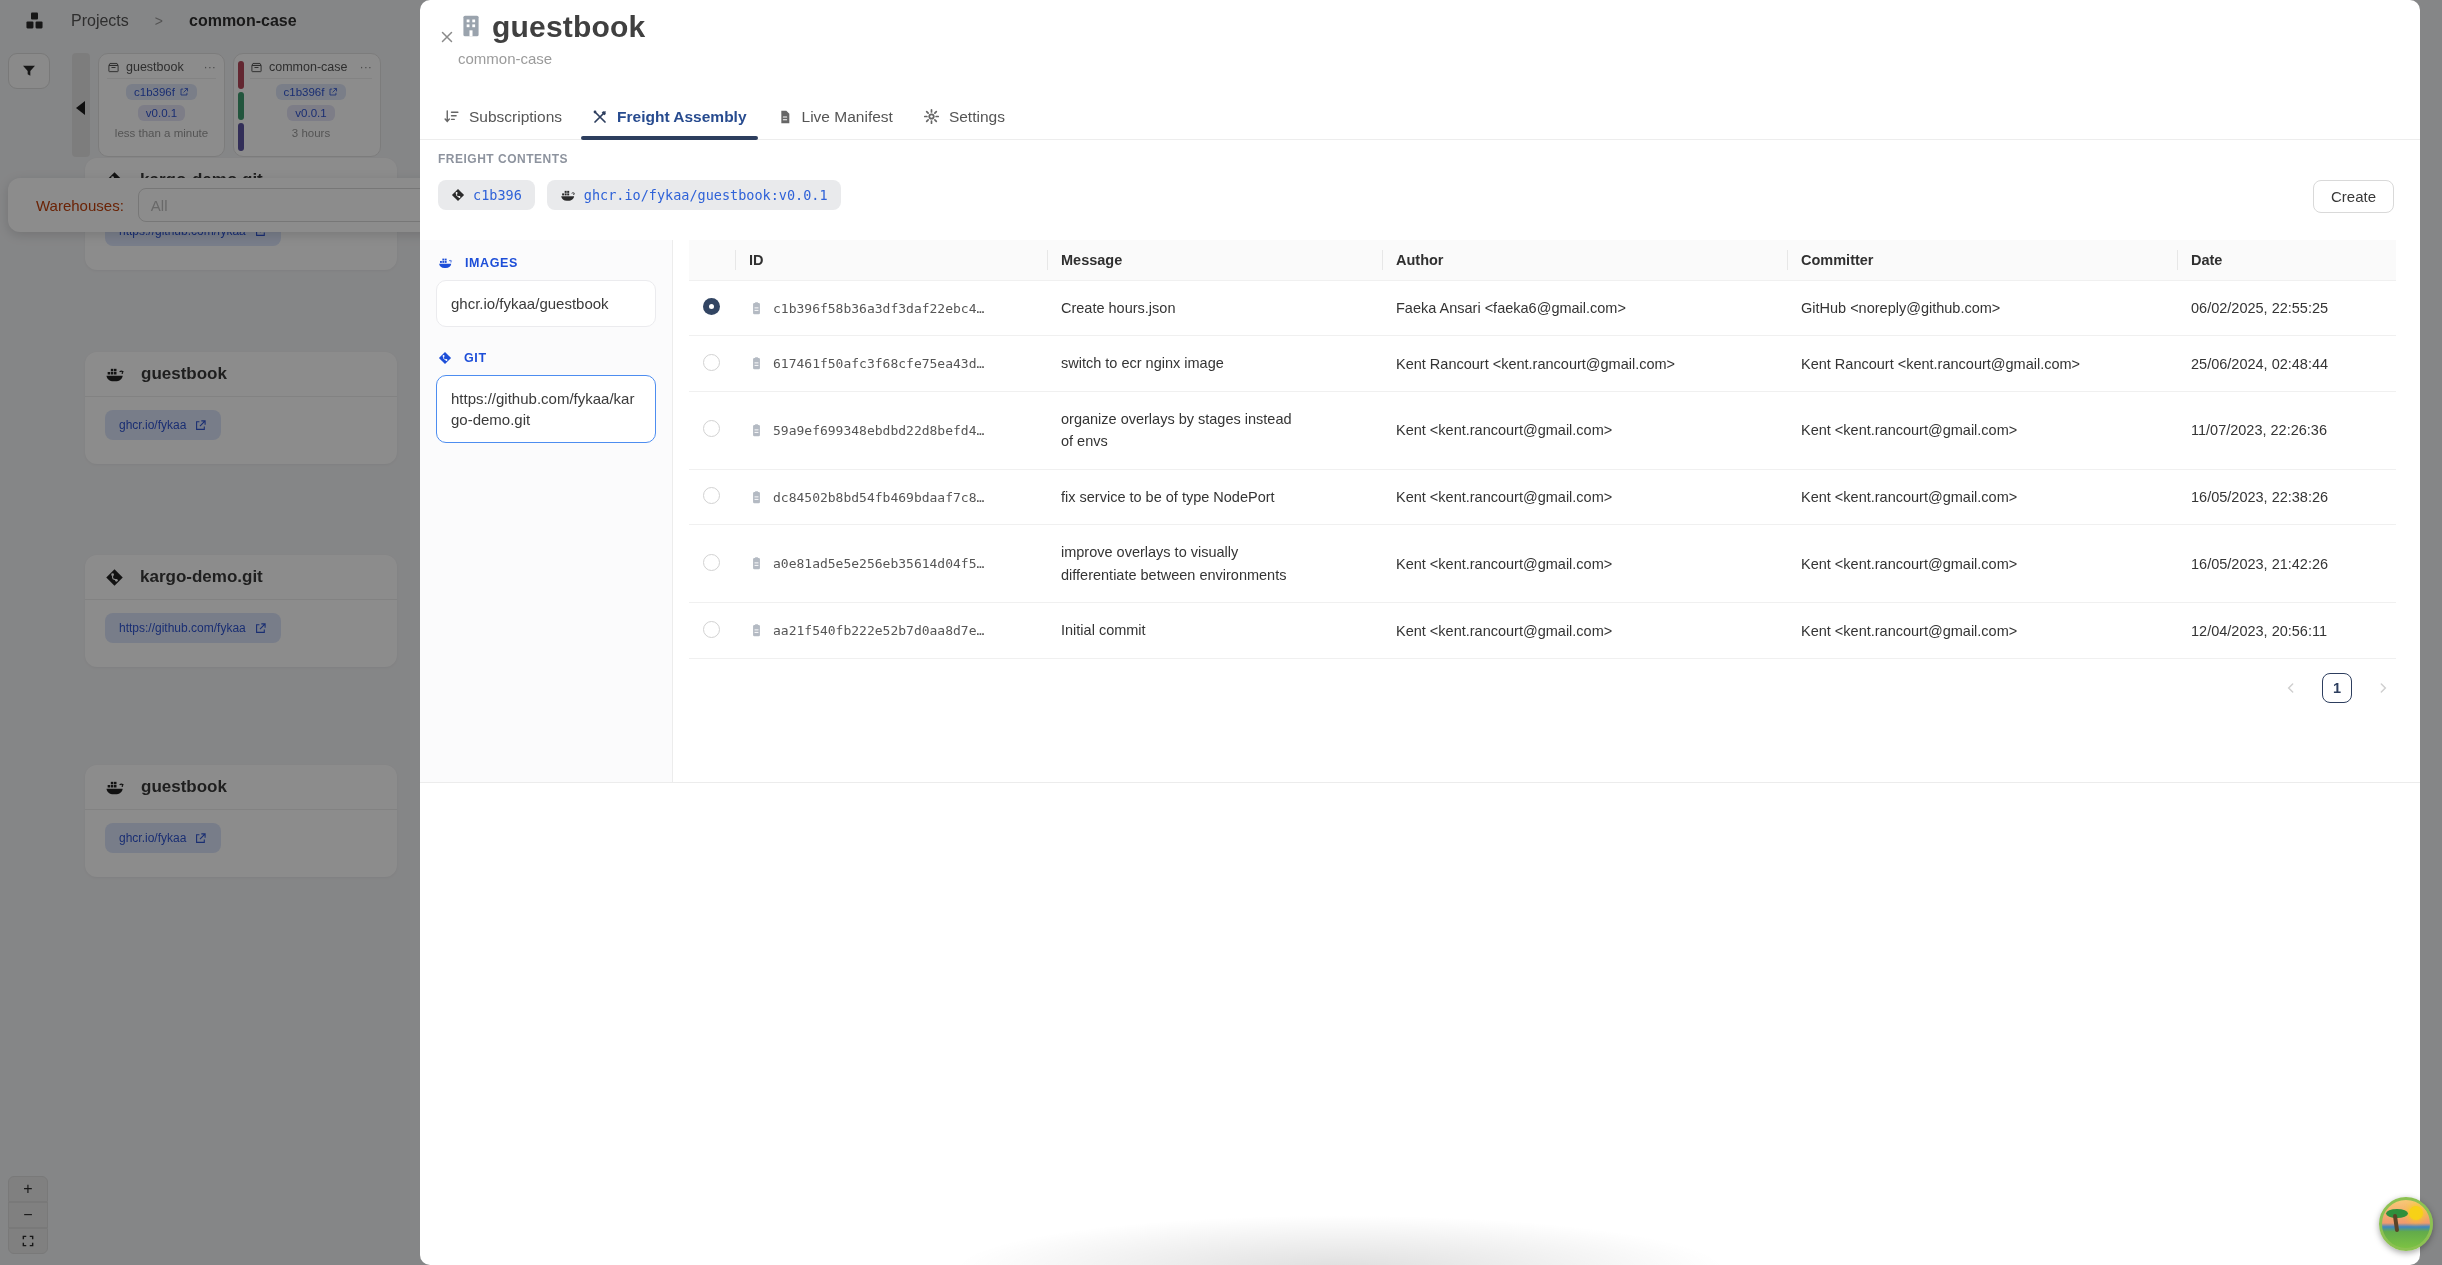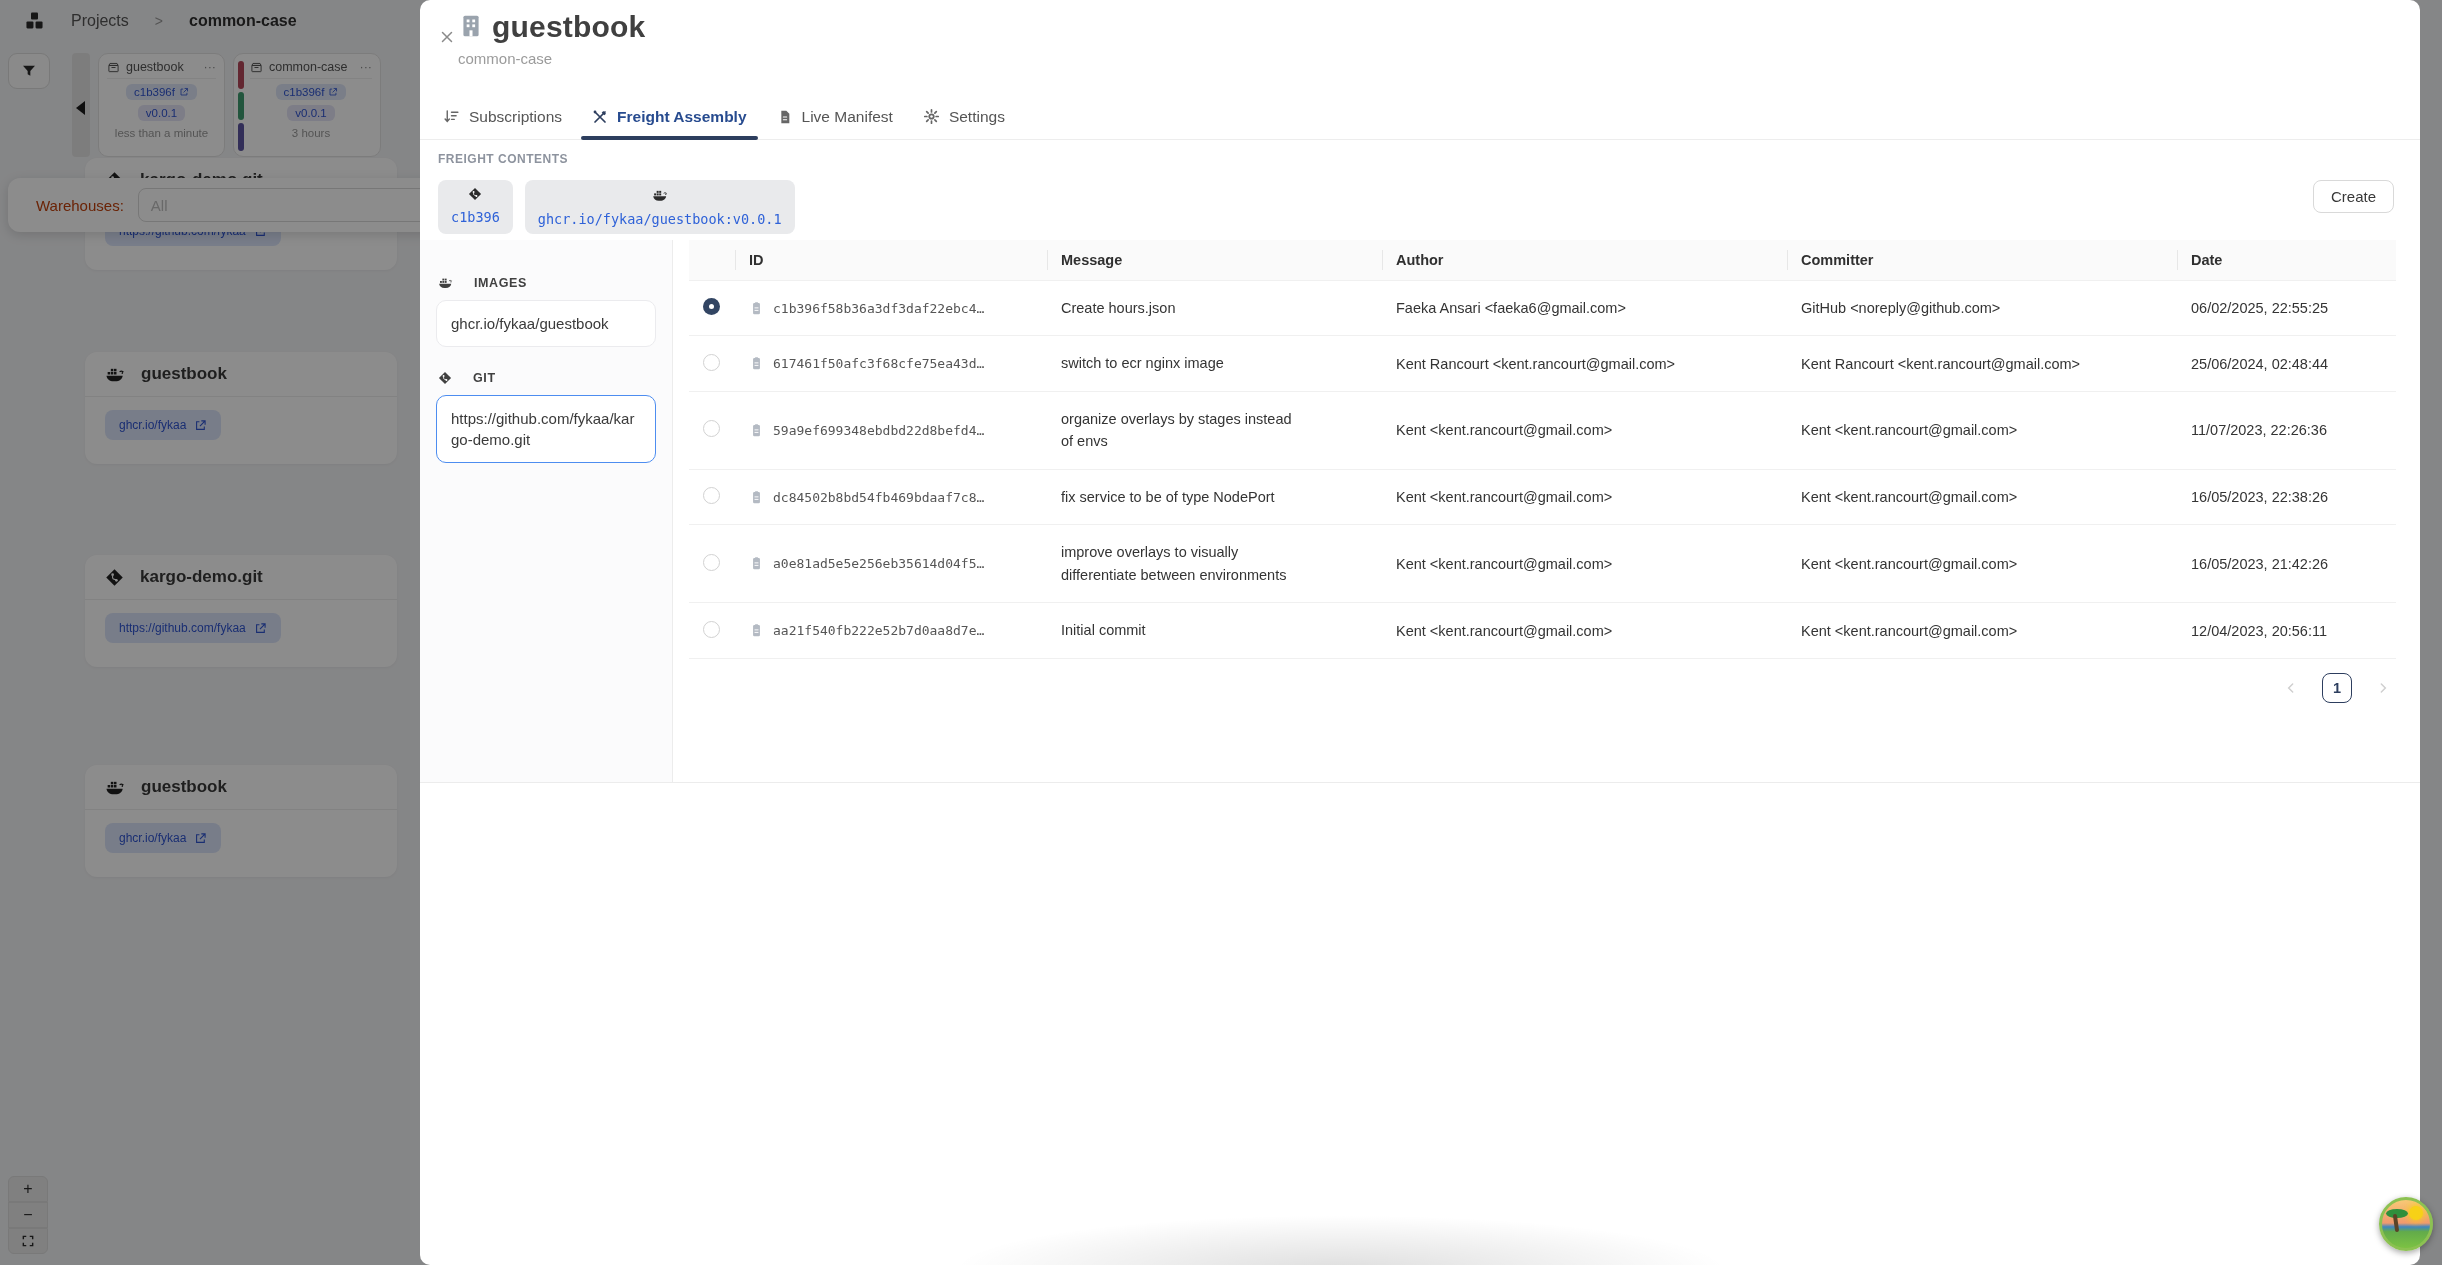--- a/index.html
+++ b/index.html
@@ -72,27 +72,27 @@
 
   .tabs { position:absolute; top:94px; left:0; right:0; height:46px; border-bottom:1px solid #ededed; display:flex; align-items:stretch; padding-left:8px; }
   .tab { display:flex; align-items:center; gap:9px; padding:0 15px; font-size:15.5px; color:#555; position:relative; }
   .tab svg { color:#666; }
   .tab.active { color:#274b8f; font-weight:700; }
   .tab.active svg { color:#2d3e5e; }
   .tab.active::after { content:""; position:absolute; left:4px; right:4px; bottom:-1px; height:4px; background:#2d3e5e; border-radius:2px; }
 
   .fc-heading { position:absolute; top:152px; left:18px; font-size:12px; font-weight:700; letter-spacing:.5px; color:#8d939e; }
   .chips-row { position:absolute; top:180px; left:18px; display:flex; gap:12px; }
-  .chip { display:flex; align-items:center; gap:8px; background:#e9eaec; border-radius:8px; padding:7px 13px; font-size:13.5px; color:#2f62d8;flex-direction:column; }
+  .chip { display:flex; align-items:center; gap:8px; background:#e9eaec; border-radius:8px; padding:7px 13px; font-size:13.5px; color:#2f62d8; }
   .chip svg { color:#2b2b2b; }
   .create-btn { position:absolute; top:180px; right:26px; height:33px; padding:4px 17px; background:#fff; border:1px solid #d9d9d9; border-radius:8px; font-size:15px; color:#383838; display:flex; align-items:center; }
 
   .content { position:absolute; top:240px; left:0; right:0; height:543px; border-bottom:1px solid #ececec; display:flex; }
   .sidebar { width:253px; border-right:1px solid #ececec; background:#fbfbfc; padding:15px 16px; }
-  .side-label { display:flex; align-items:center; gap:21px; color:#404040; font-size:12.5px; font-weight:700; letter-spacing:.6px; margin:20px 0 10px 2px; }
+  .side-label { display:flex; align-items:center; gap:12px; color:#1d4ed8; font-size:12.5px; font-weight:700; letter-spacing:.6px; margin:0 0 10px 2px; }
   .side-card { background:#fff; border:1px solid #ebebee; border-radius:10px; padding:12px 14px; font-size:15px; color:#3a3a3a; line-height:1.4; word-break:break-all; margin-bottom:24px; }
   .side-card.selected { border:1.5px solid #4d8df0; }
 
   .table-area { flex:1; padding:0 24px 0 16px; }
   table.freight { width:100%; border-collapse:collapse; }
   table.freight th { background:#fafafa; text-align:left; font-size:14.5px; font-weight:700; color:#303030; padding:12px 14px; border-bottom:1px solid #f0f0f0; position:relative; }
   table.freight th:not(:first-child)::before { content:""; position:absolute; left:0; top:25%; height:50%; width:1px; background:#e7e7e7; }
   table.freight td { padding:16px 14px; border-bottom:1px solid #f0f0f0; font-size:14.5px; color:#343434; vertical-align:middle; }
   .c-radio { width:46px; } .c-id { width:312px; } .c-msg { width:335px; } .c-author { width:405px; } .c-committer { width:390px; }
   .c-author, .c-committer, .c-date { white-space:nowrap; }

